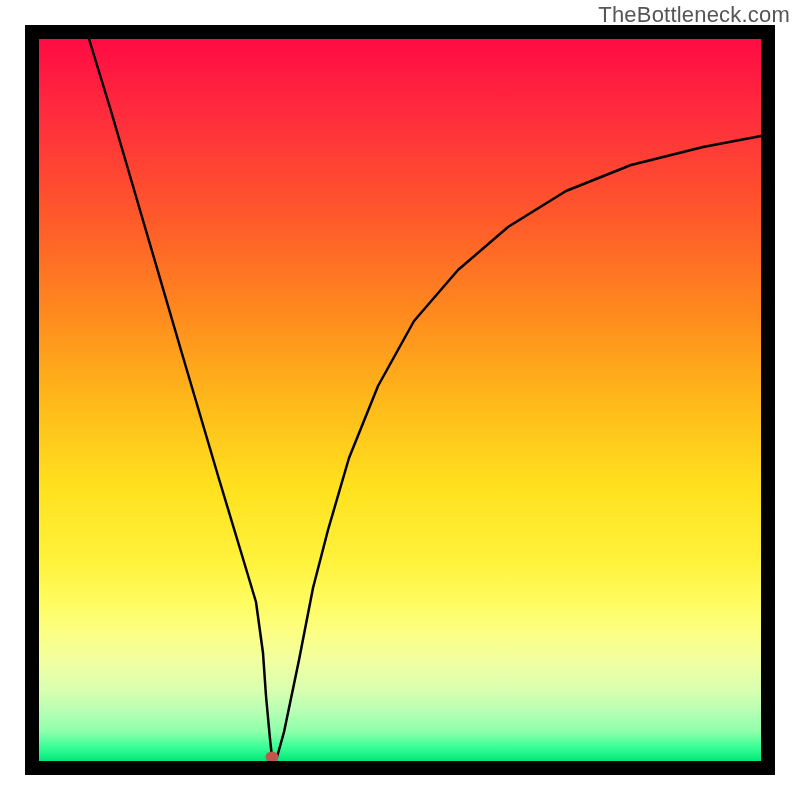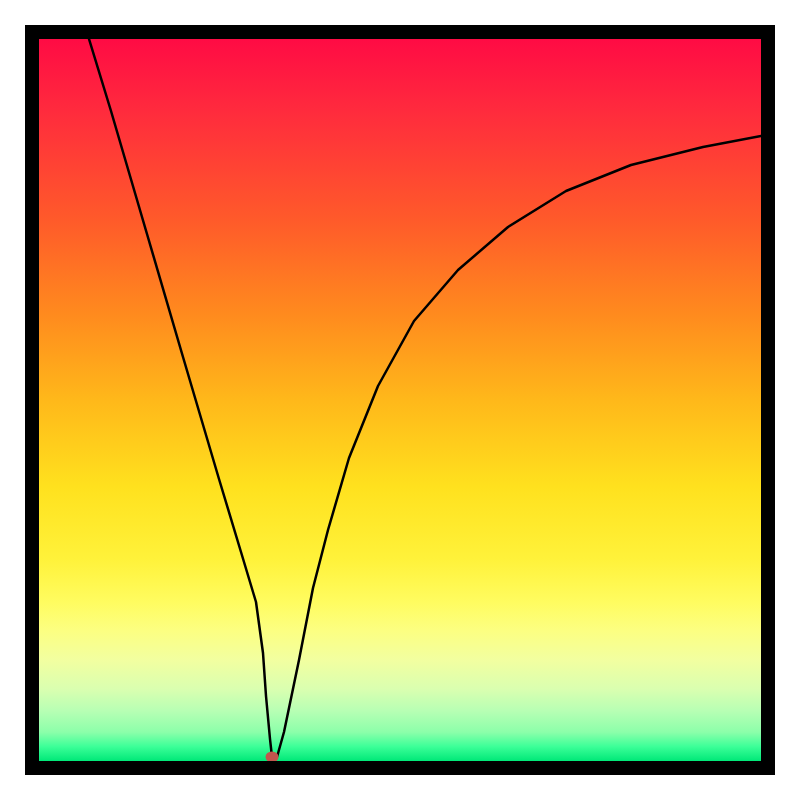--- a/index.html
+++ b/index.html
@@ -61,20 +61,21 @@
     position: absolute;
     inset: 0;
     width: 100%;
     height: 100%;
   }
 </style>
 </head>
 <body>
 
 <div class="container">
+  <div class="watermark">TheBottleneck.com</div>
 
   <div class="plot-frame">
     <div class="gradient-bg"></div>
 
     <svg class="curve-layer" viewBox="0 0 722 722" preserveAspectRatio="none">
       <path d="M 50 0
                L 72 72
                L 108 195
                L 144 318
                L 180 440

